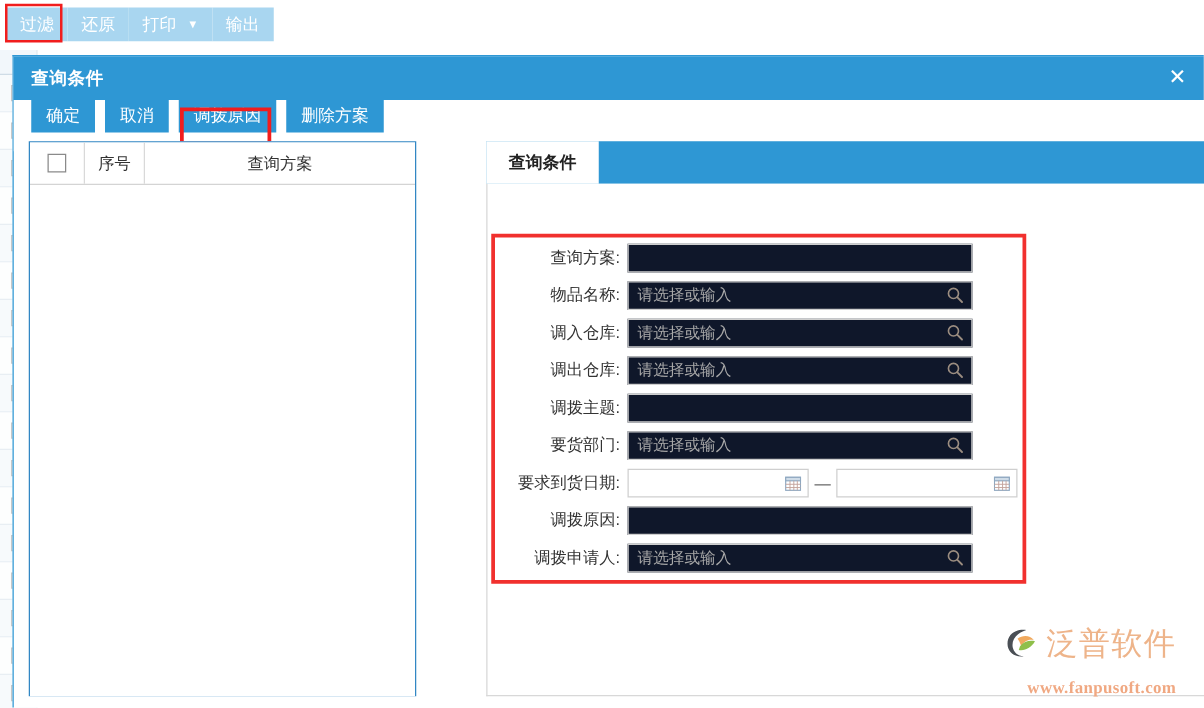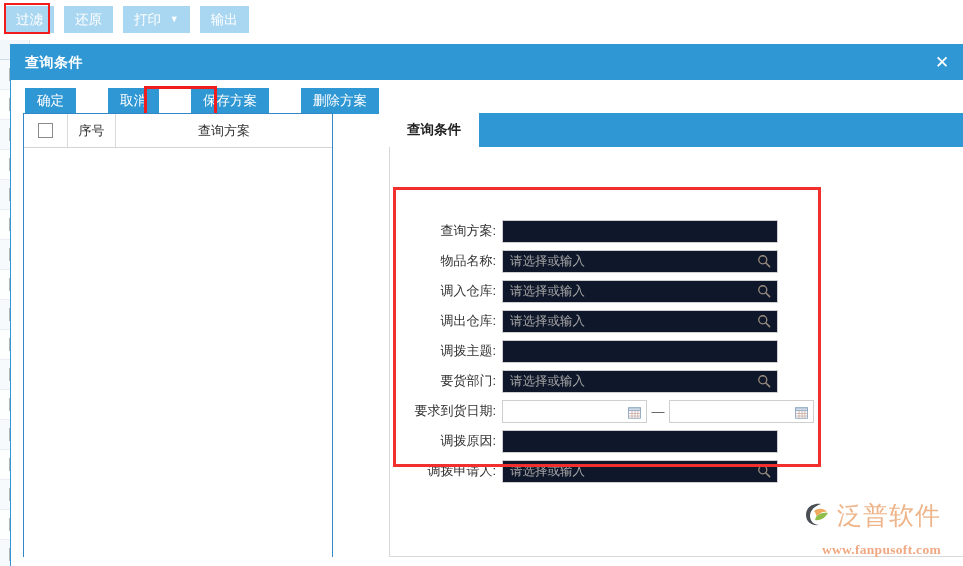--- a/index.html
+++ b/index.html
@@ -13,21 +13,21 @@
 
   
   #app-background {
     position: absolute; inset: 0;
     background: #ffffff;
   }
   .bg-toolbar {
     position: absolute; left: 0; top: 0; width: 963px; height: 38px;
     background: #ffffff;
     display: flex; align-items: center;
-    padding-left: 5px; gap: 10px;
+    padding-left: 5px; 
   }
   .bg-btn {
     background: #a9d6f0;
     color: #ffffff;
     border: none;
     height: 27px;
     min-width: 48px;
     padding: 0 11px;
     font-size: 13.5px;
     font-family: "Liberation Sans", "DejaVu Sans", sans-serif;
@@ -110,23 +110,23 @@
     font-size: 17px; color: #ffffff;
     cursor: pointer;
     font-family: "DejaVu Sans", sans-serif;
     line-height: 1;
   }
 
   .dlg-toolbar {
     height: 41px;
     background: #ffffff;
     display: flex;
-    align-items: center;
+    align-items: flex-start;
     padding-left: 14px;
-    gap: 32px;
+    gap: 8px;
     position: relative;
   }
   .dlg-btn {
     background: #2e97d4;
     color: #ffffff;
     border: none;
     height: 26px;
     padding: 0 12px;
     font-size: 13.5px;
     font-family: "Liberation Sans", "DejaVu Sans", sans-serif;
@@ -222,21 +222,20 @@
     border: 3px solid #f1302e;
     pointer-events: none;
     z-index: 5;
   }
 
   .form {
     position: absolute;
     left: 0; top: 44px;
     width: 430px;
     padding: 0;
-    margin-top: 25px;
   }
   .form-row {
     display: flex;
     align-items: center;
     height: 30px;
     margin-bottom: 0;
   }
   .form-row .lbl {
     width: 112px;
     text-align: right;
@@ -415,21 +414,21 @@
   </div>
 
   <div class="dlg-toolbar">
     <button class="dlg-btn">
       <span>确定</span>
     </button>
     <button class="dlg-btn">
       <span>取消</span>
     </button>
     <button class="dlg-btn">
-      <span>保存方案</span>
+      <span>调拨原因</span>
     </button>
     <button class="dlg-btn">
       <span>删除方案</span>
     </button>
     <div id="save-plan-highlight"></div>
   </div>
 
   <div class="dlg-body">
 
     <div class="plan-panel">

